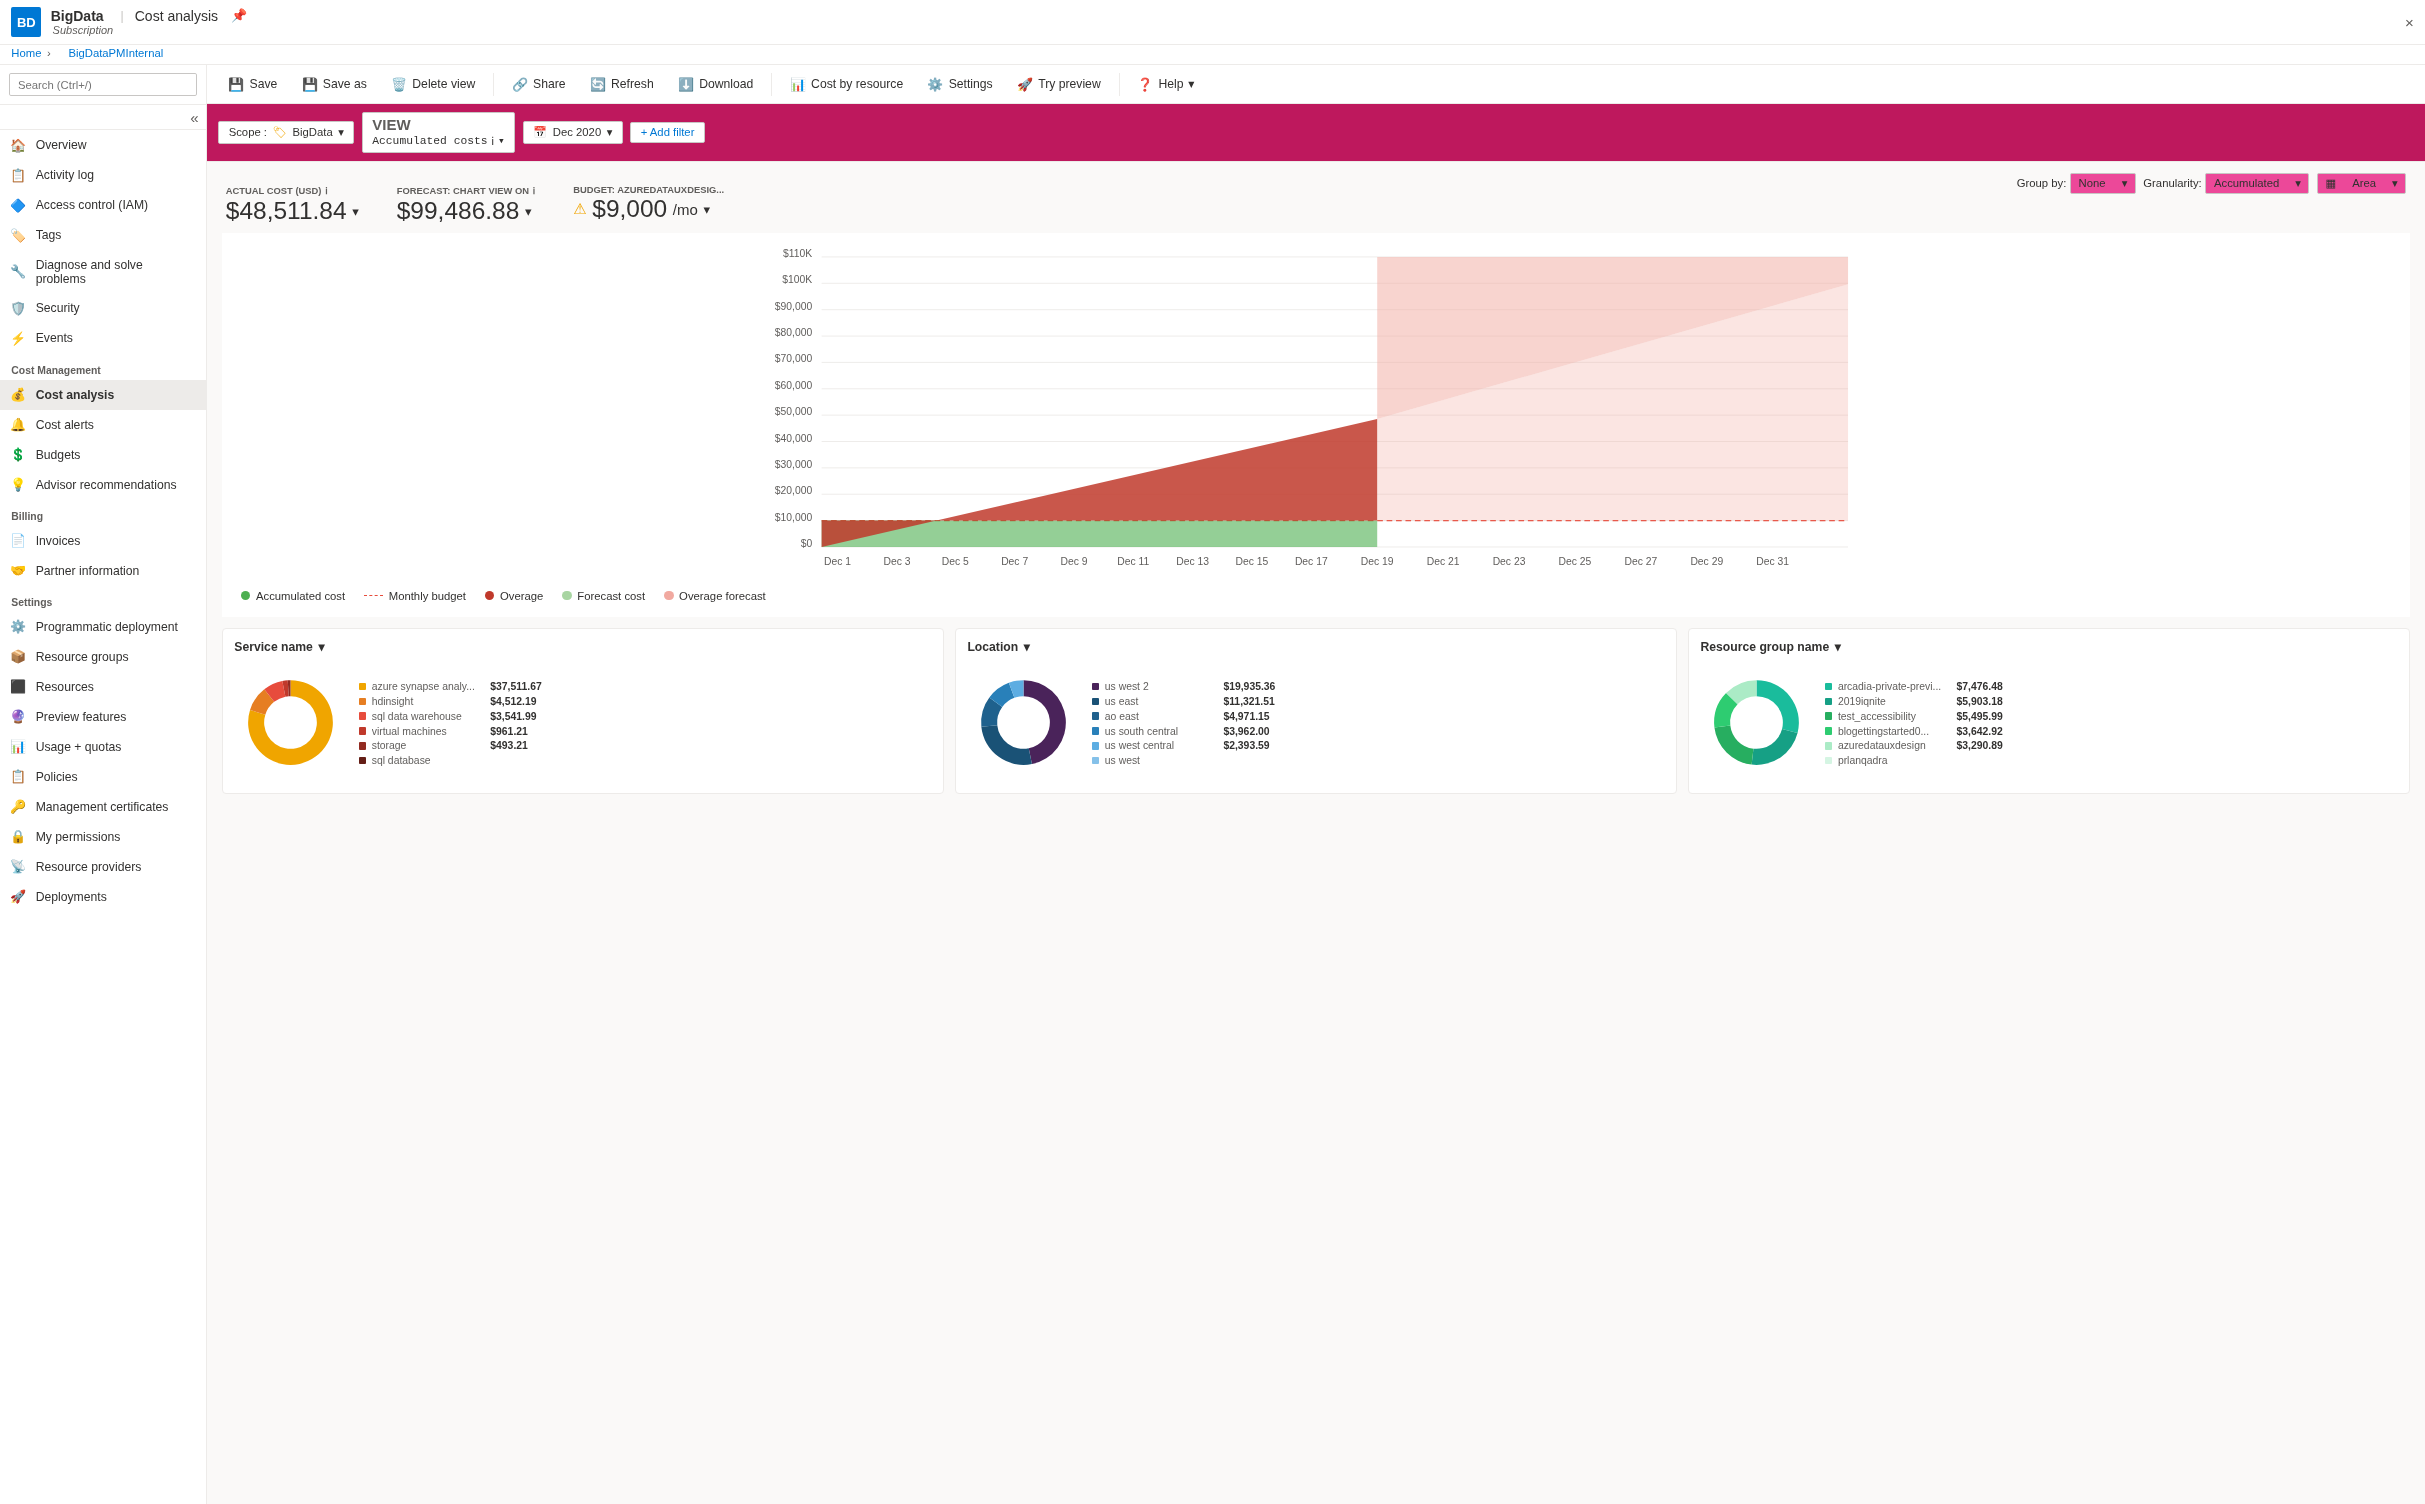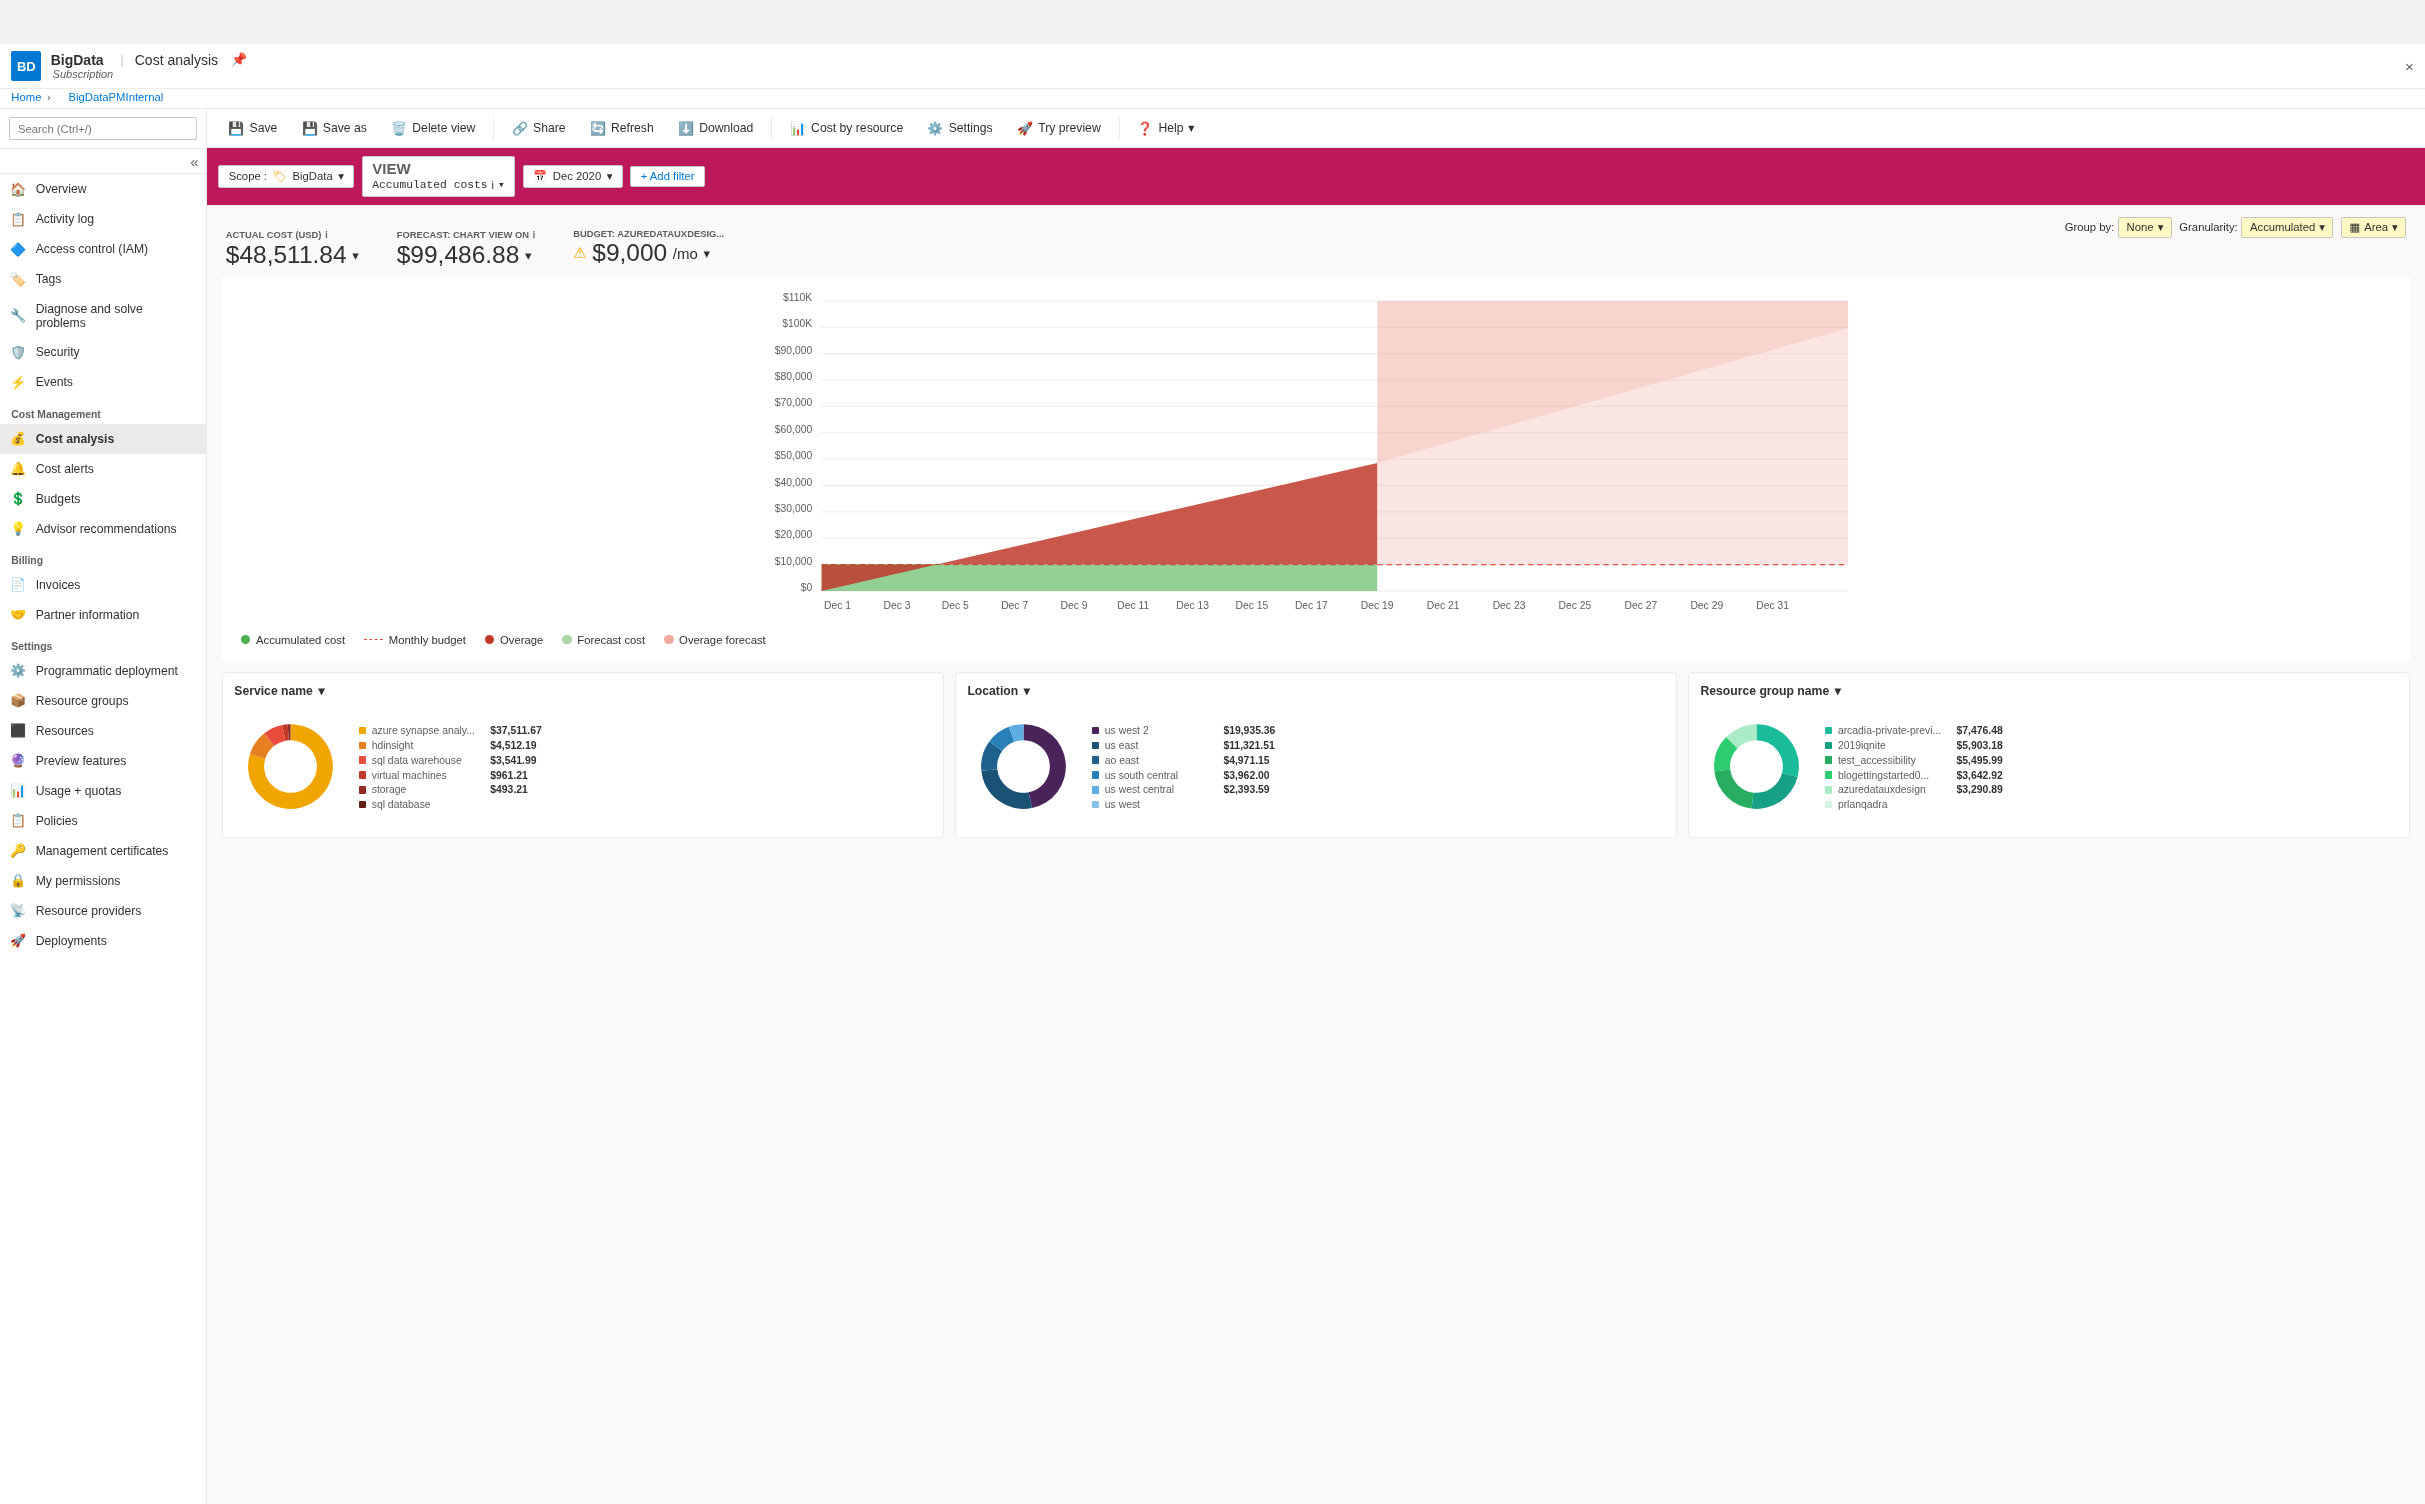--- a/index.html
+++ b/index.html
@@ -8,21 +8,20 @@
     
     .top-bar {
       height: 45px;
       background: #fff;
       display: flex;
       align-items: center;
       padding: 0 11.3px;
       border-bottom: 0.9px solid #edebe9;
       position: relative;
       z-index: 10;
-      margin-top: 44px;
     }
     .top-bar-logo { width: 30px; height: 30px; background: #0078d4; border-radius: 1.9px; display: flex; align-items: center; justify-content: center; color: #fff; font-weight: bold; font-size: 13px; margin-right: 9.4px; flex-shrink: 0; }
     .top-bar-title { font-size: 14px; font-weight: 600; color: #323130; margin-right: 5.6px; }
     .top-bar-separator { color: #c8c6c4; margin: 0 5.6px; }
     .top-bar-subtitle { font-size: 14px; color: #323130; }
     .top-bar-subscription { font-size: 11px; color: #605e5c; margin-left: 1.9px; margin-top: 0.9px; font-style: italic; }
     .top-bar-pin { margin-left: 7.5px; color: #605e5c; cursor: pointer; font-size: 13px; }
     .top-bar-close { margin-left: auto; color: #605e5c; cursor: pointer; font-size: 15px; }
 
     
@@ -176,26 +175,26 @@
       display: flex;
       align-items: center;
       gap: 7.5px;
       margin-left: auto;
       font-size: 11.3px;
     }
     .chart-control-item { display: flex; align-items: center; gap: 3.8px; }
     .chart-control-dropdown {
       display: flex;
       align-items: center;
-      gap: 4px;
+      gap: 16px;
       padding: 2.8px 7.5px;
       border: 0.9px solid #c8c6c4;
       border-radius: 1.9px;
       cursor: pointer;
-      background: #fef9c3;
+      background: #ec4899;
       font-size: 11.3px;
     }
 
     
     .chart-wrapper { background: #fff; padding: 7.5px 0; position: relative; }
     .chart-svg-area { width: 100%; }
     .chart-legend {
       display: flex;
       align-items: center;
       gap: 19px;

